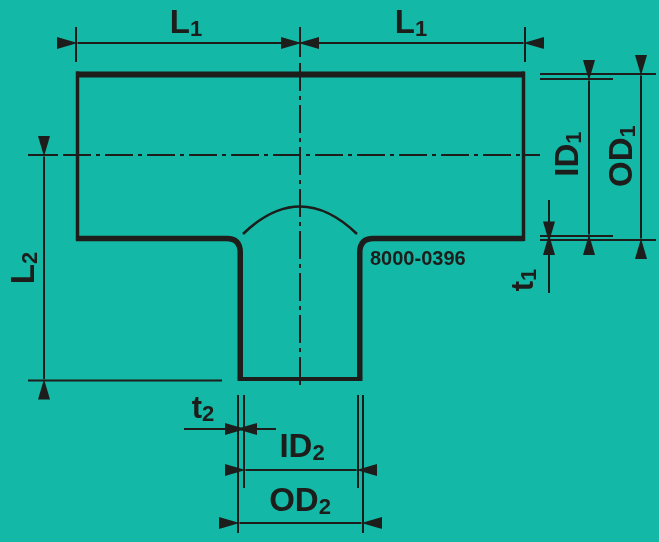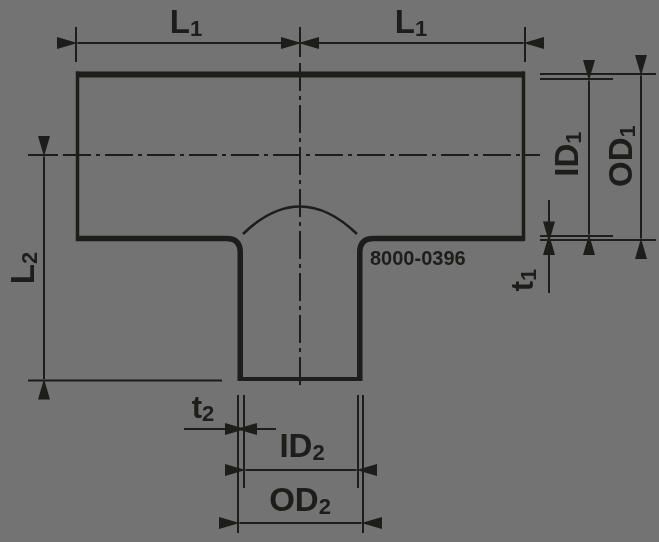--- a/index.html
+++ b/index.html
@@ -4,21 +4,21 @@
 <style>
   html, body {
     margin: 0;
     padding: 0;
     background: #ffffff;
   }
   .canvas {
     position: relative;
     width: 659px;
     height: 542px;
-    background: #737373;
+    background: #14b8a6;
     overflow: hidden;
   }
   svg { display: block; }
   .stroke {
     stroke: #1d1d1b;
     fill: none;
     stroke-linecap: butt;
   }
   .lbl {
     font-family: "Liberation Sans", sans-serif;

